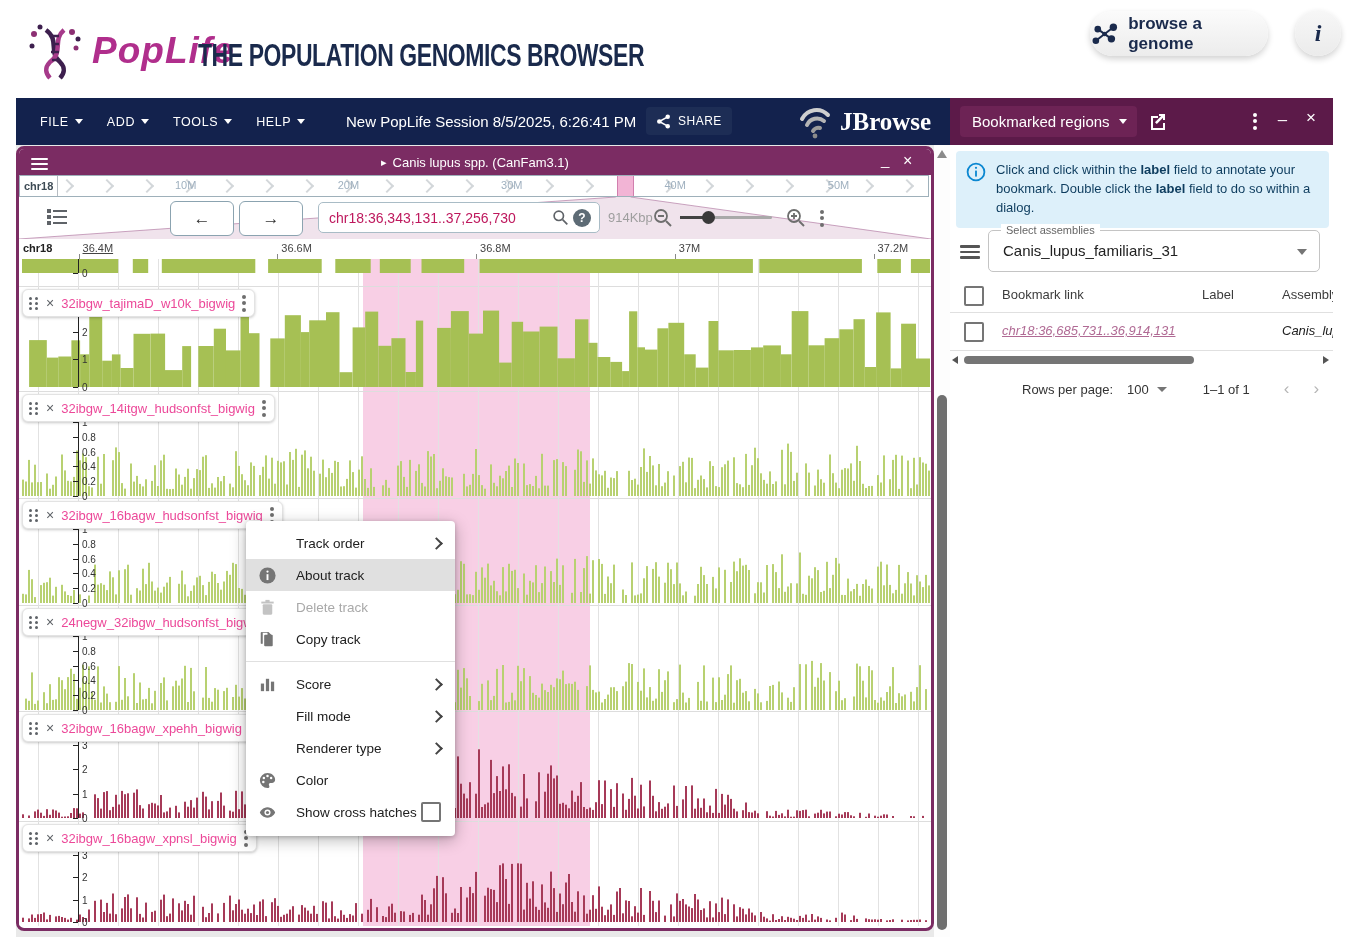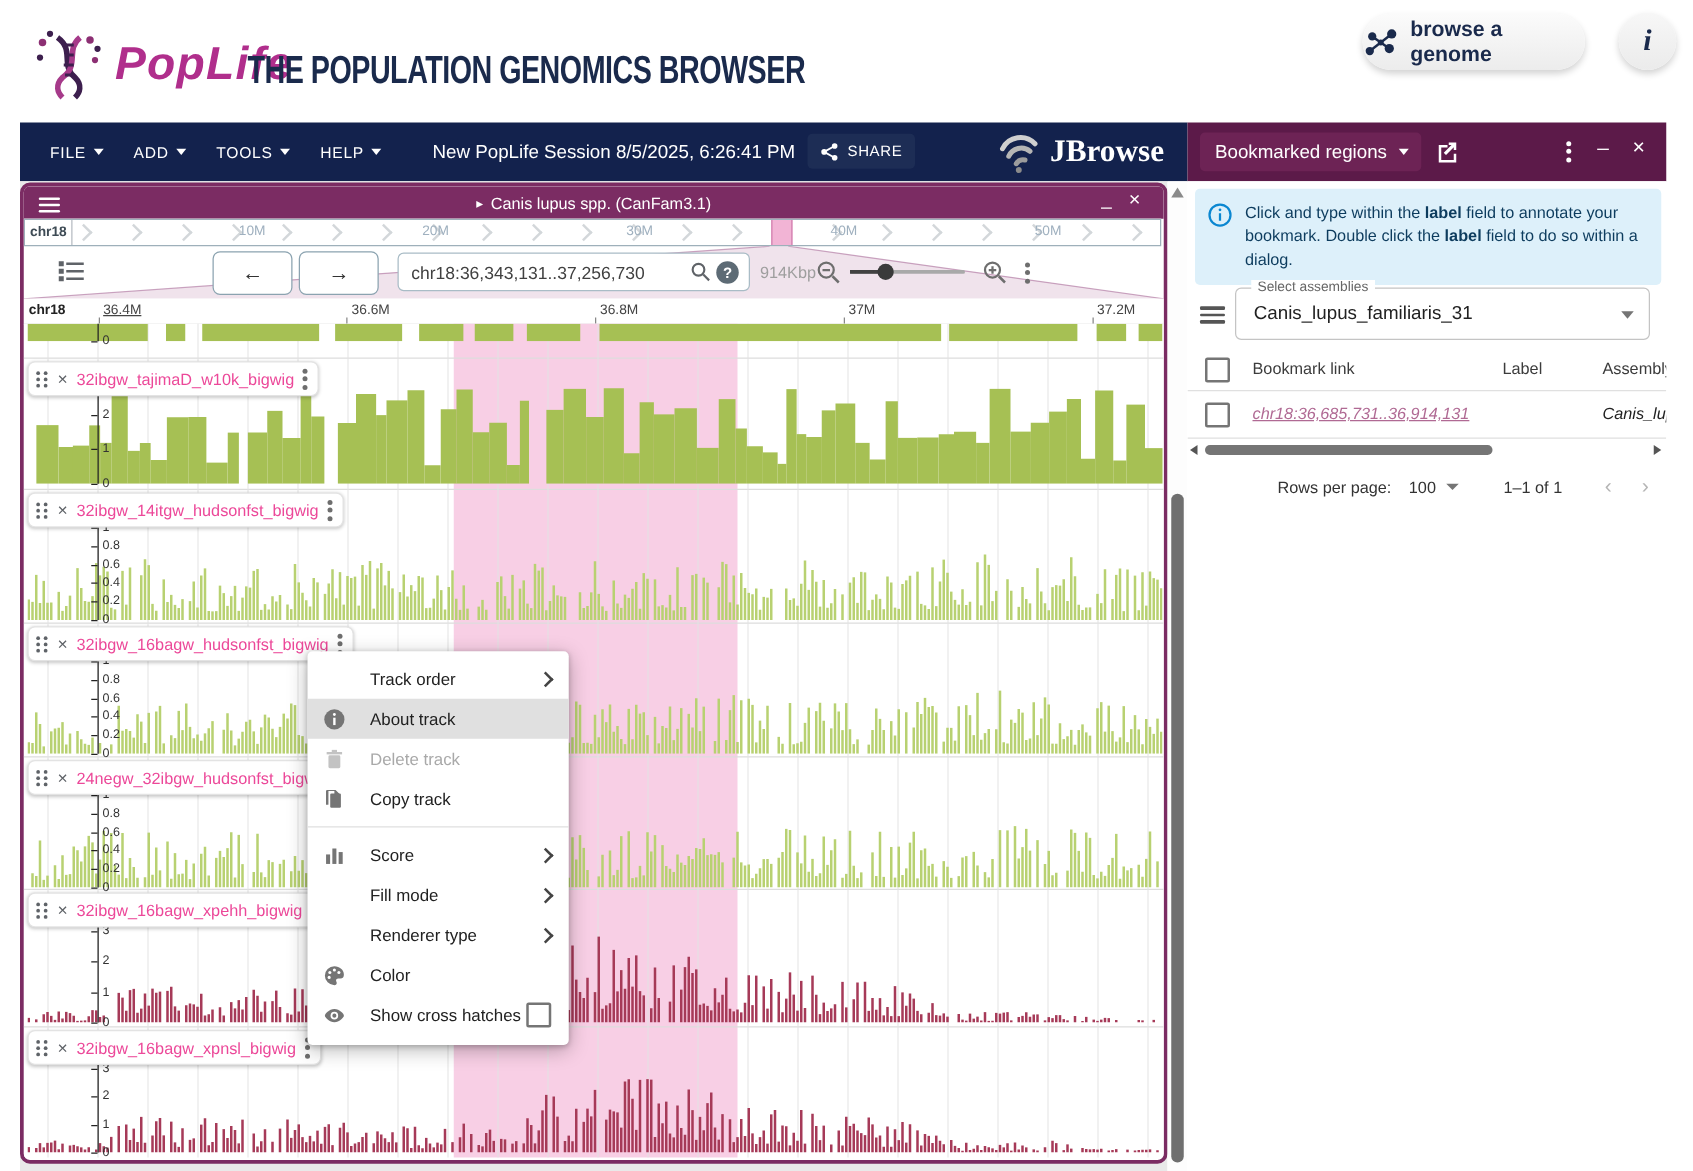--- a/index.html
+++ b/index.html
@@ -38,21 +38,21 @@
   
   .ovruler{position:absolute;left:0;top:26px;width:910px;height:22px;background:#fff;border:1px solid #9eb0ba;box-sizing:border-box;}
   .ov-chrom{position:absolute;left:0;top:0;height:20px;padding:0 4px;border-right:1px solid #b6bcc2;display:flex;align-items:center;font-size:11px;font-weight:bold;color:#3e4b55;background:#fff;z-index:2;}
   .chev{position:absolute;width:8px;height:8px;border-top:2px solid #d3d7da;border-right:2px solid #d3d7da;transform:rotate(45deg);top:5px;}
   .ov-lab{position:absolute;top:3px;font-size:11px;color:#9fb0bf;z-index:1;}
   .ov-marker{position:absolute;top:0;height:20px;background:#f2b4d5;border-left:1px solid #d17fae;border-right:1px solid #d17fae;z-index:1;}
   
   .controls{position:absolute;left:0;top:48px;width:912px;height:42px;}
   .navbtn{position:absolute;top:4px;width:62px;height:33px;background:#fff;border:1px solid #8ba3b0;border-radius:6px;display:flex;align-items:center;justify-content:center;font-size:17px;color:#333;cursor:pointer;}
   .searchbox{position:absolute;left:299px;top:5px;width:282px;height:31px;background:#fff;border:1px solid #a9bcc6;border-radius:5px;box-sizing:border-box;display:flex;align-items:center;}
-  .searchbox input{border:0;outline:0;background:transparent;font-size:14px;color:#404040;flex:1;padding:0 4px 0 10px;font-family:"Liberation Sans",sans-serif;}
+  .searchbox input{border:0;outline:0;background:transparent;font-size:14px;color:#be185d;flex:1;padding:0 4px 0 10px;font-family:"Liberation Sans",sans-serif;}
   .qmark{width:18px;height:18px;border-radius:50%;background:#5d6b75;color:#fff;font-size:12px;font-weight:bold;display:flex;align-items:center;justify-content:center;margin:0 8px 0 4px;cursor:pointer;}
   .kbp{position:absolute;left:589px;top:13px;font-size:13px;color:#9e9e9e;}
   .slider{position:absolute;left:661px;top:19px;width:92px;height:3px;background:#a9a9a9;border-radius:2px;cursor:pointer;}
   .slider .fill{position:absolute;left:0;top:0;height:3px;width:28px;background:#424242;}
   .slider .thumb{position:absolute;left:22px;top:-5px;width:13px;height:13px;border-radius:50%;background:#3a3a3a;}
   .kebab{display:inline-block;cursor:pointer;}
   .kebab i{display:block;width:4px;height:4px;border-radius:50%;background:#6e6e6e;margin:2.5px 0;}
   
   .druler{position:absolute;left:0;top:90px;width:912px;height:20px;border-bottom:1px solid #c6c6c6;background:#fff;}
   .dr-chrom{position:absolute;left:4px;top:3px;font-size:11px;font-weight:bold;color:#222;}
@@ -244,21 +244,21 @@
               <span class="chev" style="left: 482px;"></span>
               <span class="chev" style="left: 522px;"></span>
               <span class="chev" style="left: 562px;"></span>
               <span class="chev" style="left: 642px;"></span>
               <span class="chev" style="left: 682px;"></span>
               <span class="chev" style="left: 722px;"></span>
               <span class="chev" style="left: 762px;"></span>
               <span class="chev" style="left: 802px;"></span>
               <span class="chev" style="left: 842px;"></span>
               <span class="chev" style="left: 882px;"></span>
-              <span class="ov-lab" style="left: 171px;">10M</span>
+              <span class="ov-lab" style="left: 155px;">10M</span>
               <span class="ov-lab" style="left: 317.715px;">20M</span>
               <span class="ov-lab" style="left: 481.072px;">30M</span>
               <span class="ov-lab" style="left: 644.43px;">40M</span>
               <span class="ov-lab" style="left: 807.787px;">50M</span>
               <div class="ov-marker" style="left: 596.692px; width: 14.9243px;"></div>
             </div>
           <div class="controls">
             <svg id="trap" class="abs" style="left:0;top:0;" width="912" height="42">
                 <polygon points="596.6919414259928,0 611.6162572202165,0 912,42 0,42" fill="#c490b4" opacity="0.25"></polygon>
                 <line x1="596.6919414259928" y1="0" x2="0" y2="42" stroke="#a96c99" stroke-width="1" opacity="0.6"></line>
@@ -1980,21 +1980,21 @@
         <div class="vs-thumb"></div>
       </div>
 
       <div class="sidebar">
         <div class="alert">
           <svg width="20" height="20" viewBox="0 0 20 20" style="flex:0 0 20px;margin-top:1px;">
             <circle cx="10" cy="10" r="8.4" stroke="#0b87d1" stroke-width="1.8" fill="none"></circle>
             <rect x="9.1" y="8.6" width="1.8" height="6" fill="#0b87d1"></rect>
             <circle cx="10" cy="5.8" r="1.1" fill="#0b87d1"></circle>
           </svg>
-          <div class="txt"><span>Click and type within the </span><b>label</b><span> field to annotate your bookmark. Double click the </span><b>label</b><span> field to do so within a dialog.</span></div>
+          <div class="txt"><span>Click and click within the </span><b>label</b><span> field to annotate your bookmark. Double click the </span><b>label</b><span> field to do so within a dialog.</span></div>
         </div>
         <div class="asm-burger">
             <div></div>
             <div></div>
             <div></div>
           </div>
         <div class="select">
           <span class="flab">Select assemblies</span>
           <span class="val">Canis_lupus_familiaris_31</span>
           <span class="car"></span>

